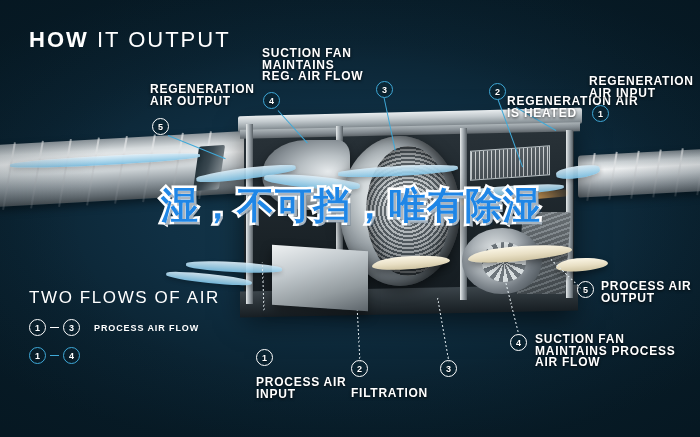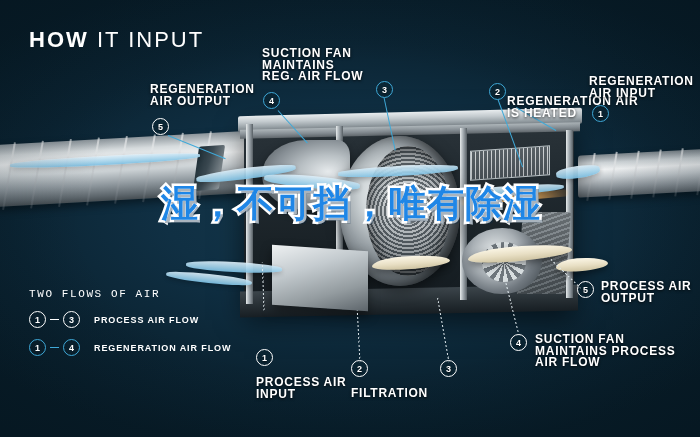--- a/index.html
+++ b/index.html
@@ -166,38 +166,38 @@
   }
   .marker.blue{border-color:#3fa9d8;color:#ffffff;}
 
   
   .leader{position:absolute;transform-origin:0 50%;height:1px;}
   .leader.solid{background:#3fa9d8;}
   .leader.dotted{background:repeating-linear-gradient(90deg,#dfe8ec 0 2px,transparent 2px 4px);}
 
   
   #legend{position:absolute;left:29px;top:288px;}
-  #legend-title{color:#fff;font-size:11px;letter-spacing:1.6px;font-weight:400;font-family:Liberation Mono, monospace;}
+  #legend-title{color:#fff;font-size:17px;letter-spacing:1.6px;font-weight:400;}
   .legend-row{display:flex;align-items:center;margin-top:11px;}
   .lg-circle{
     width:17px;height:17px;border-radius:50%;box-sizing:border-box;
     border:1.3px solid #ffffff;color:#fff;font-size:9px;font-weight:700;
     display:flex;align-items:center;justify-content:center;
   }
   .lg-circle.blue{border-color:#3fa9d8;}
   .lg-dash{width:9px;height:1.3px;background:#ffffff;margin:0 4px;}
   .lg-dash.blue{background:#3fa9d8;}
   .lg-text{margin-left:14px;color:#fff;font-size:9px;font-weight:700;
     letter-spacing:.9px;text-transform:uppercase;}
 
   
   #headline{
     position:absolute;left:118px;top:185px;width:466px;
     text-align:center;line-height:42px;
-    font-family:Liberation Mono, monospace;
+    font-family:Liberation Sans, sans-serif;
     font-size:37px;font-weight:700;letter-spacing:1px;
     color:#1f86e6;
     -webkit-text-stroke:5px #ffffff;
     paint-order:stroke fill;
     text-shadow:
       0 0 0 #fff,
       3px 3px 0 rgba(10,40,70,.35);
   }
   #headline .ln{display:block;}
 </style>
@@ -257,21 +257,21 @@
   <div class="flow soft illus" style="left:264px;top:176px;width:96px;height:12px;transform:rotate(5deg)"></div>
   <div class="flow soft illus" style="left:338px;top:166px;width:120px;height:10px;transform:rotate(-3deg)"></div>
   <div class="flow soft illus" style="left:454px;top:186px;width:110px;height:9px;transform:rotate(-4deg)"></div>
   <div class="flow soft illus" style="left:556px;top:166px;width:44px;height:12px;transform:rotate(-8deg)"></div>
   <div class="flow soft illus" style="left:186px;top:262px;width:96px;height:10px;transform:rotate(3deg)"></div>
   <div class="flow soft illus" style="left:166px;top:274px;width:86px;height:9px;transform:rotate(6deg)"></div>
 
   <div id="vignette"></div>
 
   <div id="title">
-    <b>HOW</b><span> IT INPUT</span>
+    <b>HOW</b><span> IT OUTPUT</span>
   </div>
 
   <div class="leader solid" style="left:168px;top:135px;width:62px;transform:rotate(22deg)"></div>
   <div class="leader solid" style="left:278px;top:110px;width:44px;transform:rotate(48deg)"></div>
   <div class="leader solid" style="left:384px;top:97px;width:54px;transform:rotate(78deg)"></div>
   <div class="leader solid" style="left:498px;top:99px;width:72px;transform:rotate(70deg)"></div>
   <div class="leader solid" style="left:556px;top:130px;width:46px;transform:rotate(-150deg)"></div>
   <div class="leader dotted" style="left:264px;top:310px;width:48px;transform:rotate(-92deg)"></div>
   <div class="leader dotted" style="left:360px;top:362px;width:52px;transform:rotate(-93deg)"></div>
   <div class="leader dotted" style="left:449px;top:362px;width:66px;transform:rotate(-100deg)"></div>
@@ -322,21 +322,20 @@
       <div class="lg-circle">1</div>
       <div class="lg-dash"></div>
       <div class="lg-circle">3</div>
       <div class="lg-text">PROCESS AIR FLOW</div>
     </div>
 
     <div class="legend-row">
       <div class="lg-circle blue">1</div>
       <div class="lg-dash blue"></div>
       <div class="lg-circle blue">4</div>
-      <div class="lg-text">REGENERATION AIR FLOW</div>
     </div>
   </div>
 
   <div id="headline">
     <span class="ln">湿，不可挡，唯有除湿</span>
   </div>
 
 </div>
 
 </body></html>

